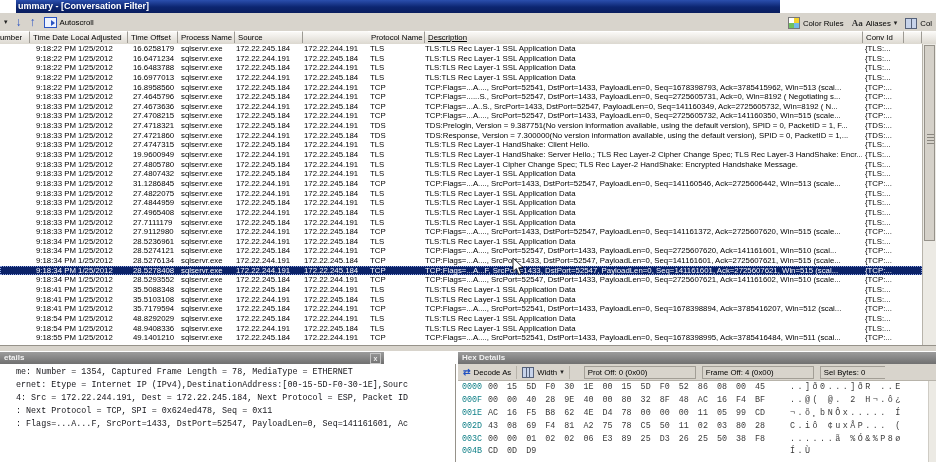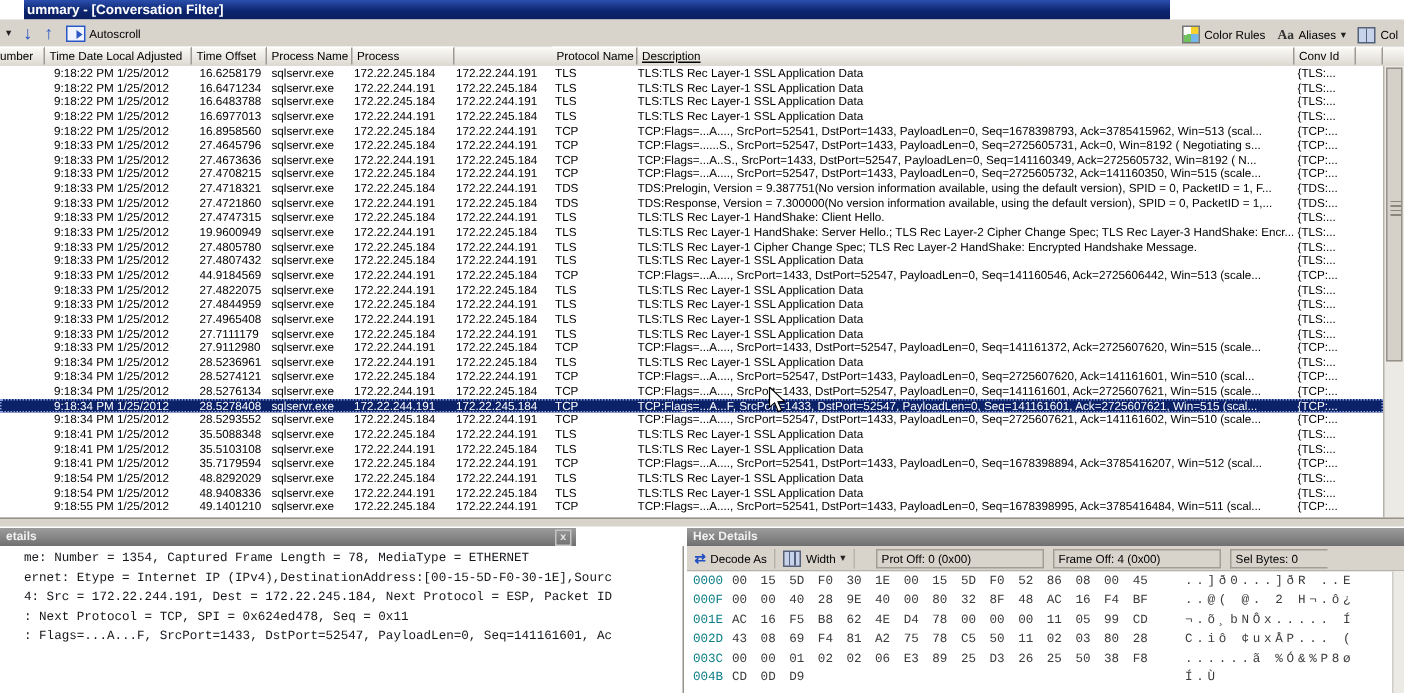--- a/index.html
+++ b/index.html
@@ -135,21 +135,21 @@
         <span class="tb-label">Col</span>
       </div>
     </div>
   </div>
 
   <div class="gridhead">
     <span class="hcell h0">umber</span>
     <span class="hcell h1">Time Date Local Adjusted</span>
     <span class="hcell h2">Time Offset</span>
     <span class="hcell h3">Process Name</span>
-    <span class="hcell h4">Process</span>
+    <span class="hcell h4">Source</span>
     <span class="hcell h5">Destination</span>
     <span class="hcell h6">Protocol Name</span>
     <span class="hcell h7">Description</span>
     <span class="hcell h8">Conv Id</span>
     <span class="hcell h9"></span>
   </div>
 
   <div class="rows" id="rows">
       <div class="row">
         <span class="cell c-time">9:18:22 PM 1/25/2012</span>
@@ -286,21 +286,21 @@
         <span class="cell c-off">27.4807432</span>
         <span class="cell c-proc">sqlservr.exe</span>
         <span class="cell c-src">172.22.245.184</span>
         <span class="cell c-dst">172.22.244.191</span>
         <span class="cell c-proto">TLS</span>
         <span class="cell c-desc">TLS:TLS Rec Layer-1 SSL Application Data</span>
         <span class="cell c-conv">{TLS:...</span>
       </div>
       <div class="row">
         <span class="cell c-time">9:18:33 PM 1/25/2012</span>
-        <span class="cell c-off">44.9184569</span>
+        <span class="cell c-off">31.1286845</span>
         <span class="cell c-proc">sqlservr.exe</span>
         <span class="cell c-src">172.22.244.191</span>
         <span class="cell c-dst">172.22.245.184</span>
         <span class="cell c-proto">TCP</span>
         <span class="cell c-desc">TCP:Flags=...A...., SrcPort=1433, DstPort=52547, PayloadLen=0, Seq=141160546, Ack=2725606442, Win=513 (scale...</span>
         <span class="cell c-conv">{TCP:...</span>
       </div>
       <div class="row">
         <span class="cell c-time">9:18:33 PM 1/25/2012</span>
         <span class="cell c-off">27.4822075</span>

